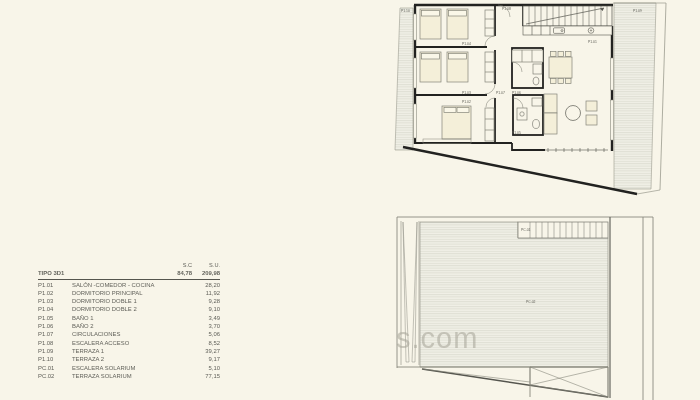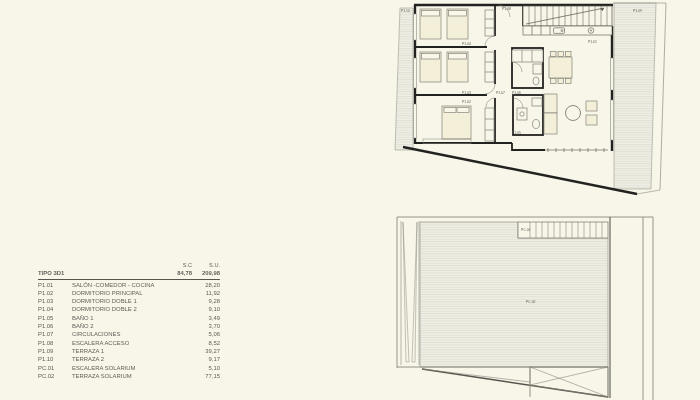--- a/index.html
+++ b/index.html
@@ -344,14 +344,15 @@
         </div>
         <div class="trow">
           <span>PC.02</span>
           <span>TERRAZA SOLARIUM</span>
           <span class="num"></span>
           <span class="num">77,15</span>
         </div>
       </div>
   </div>
 
+  <div class="watermark">s.com</div>
 
 </div>
 
 </body></html>

